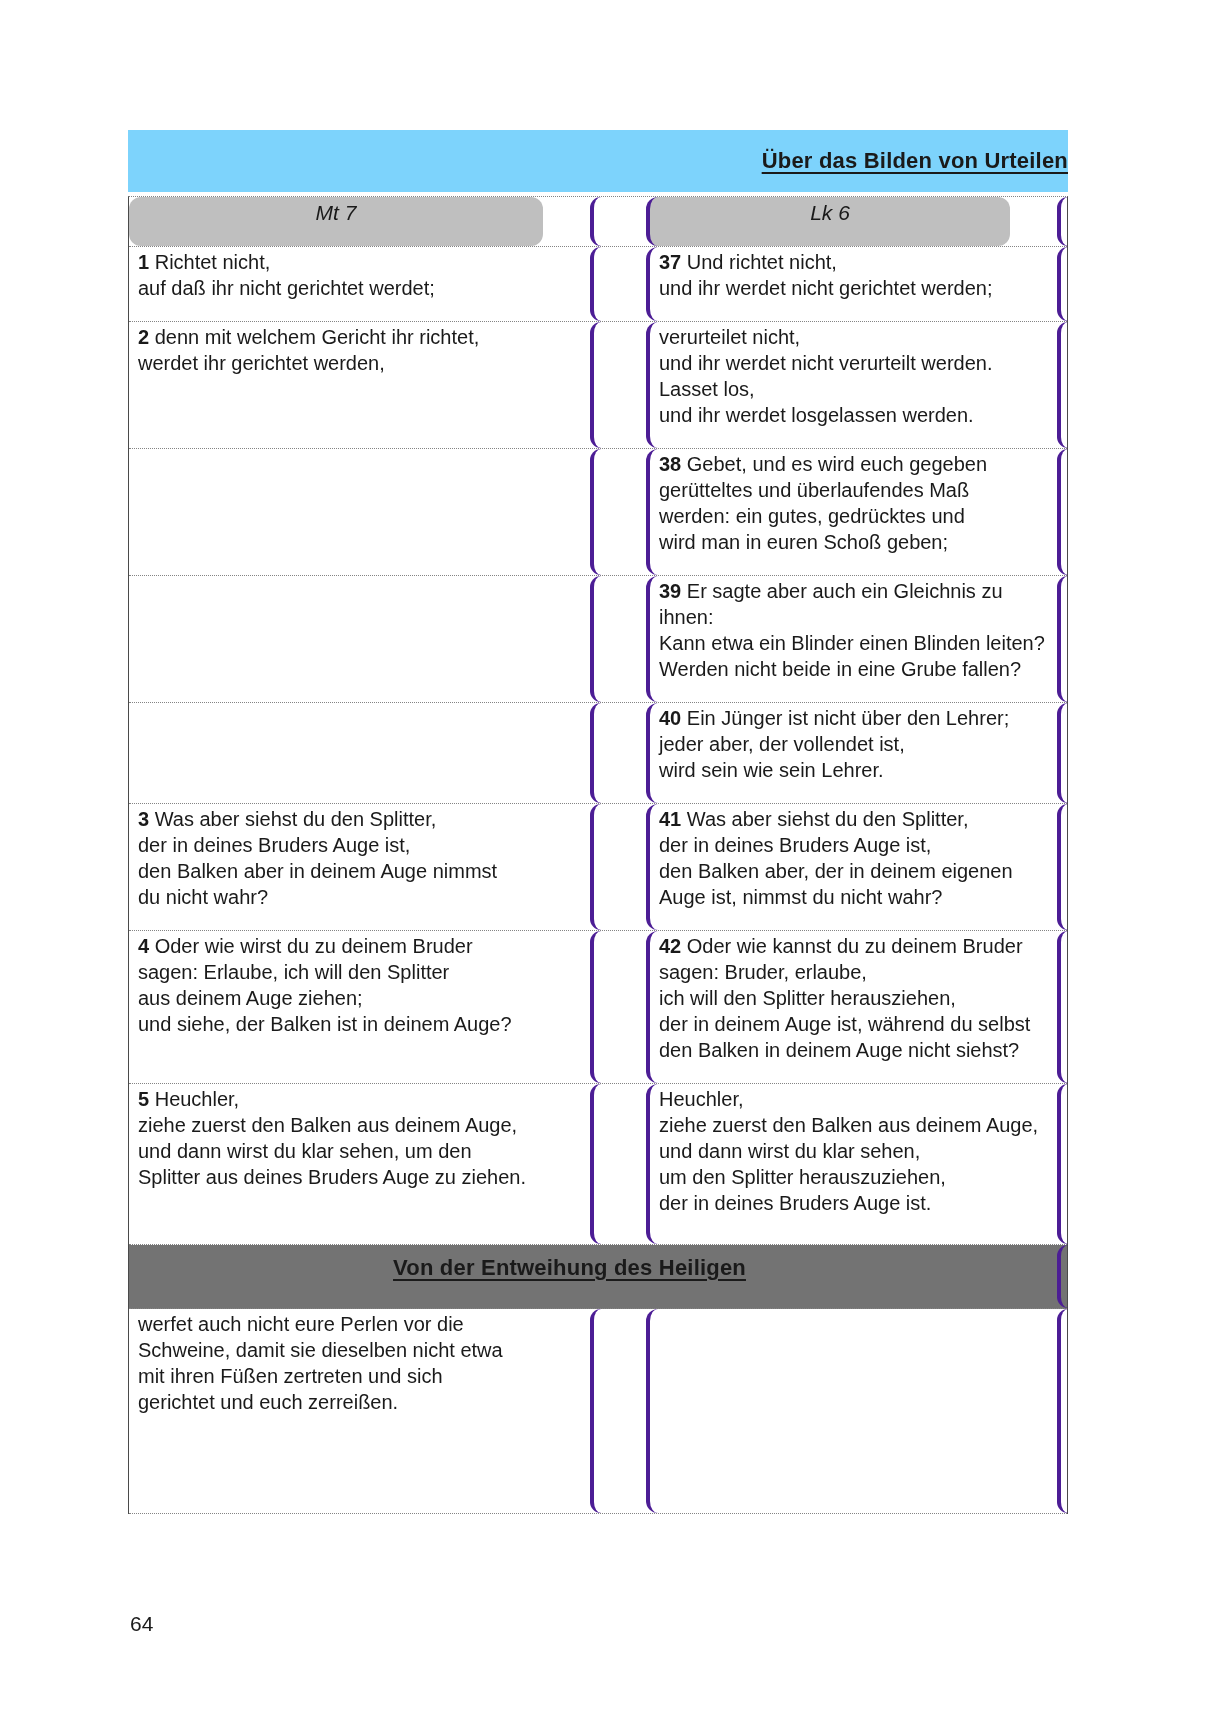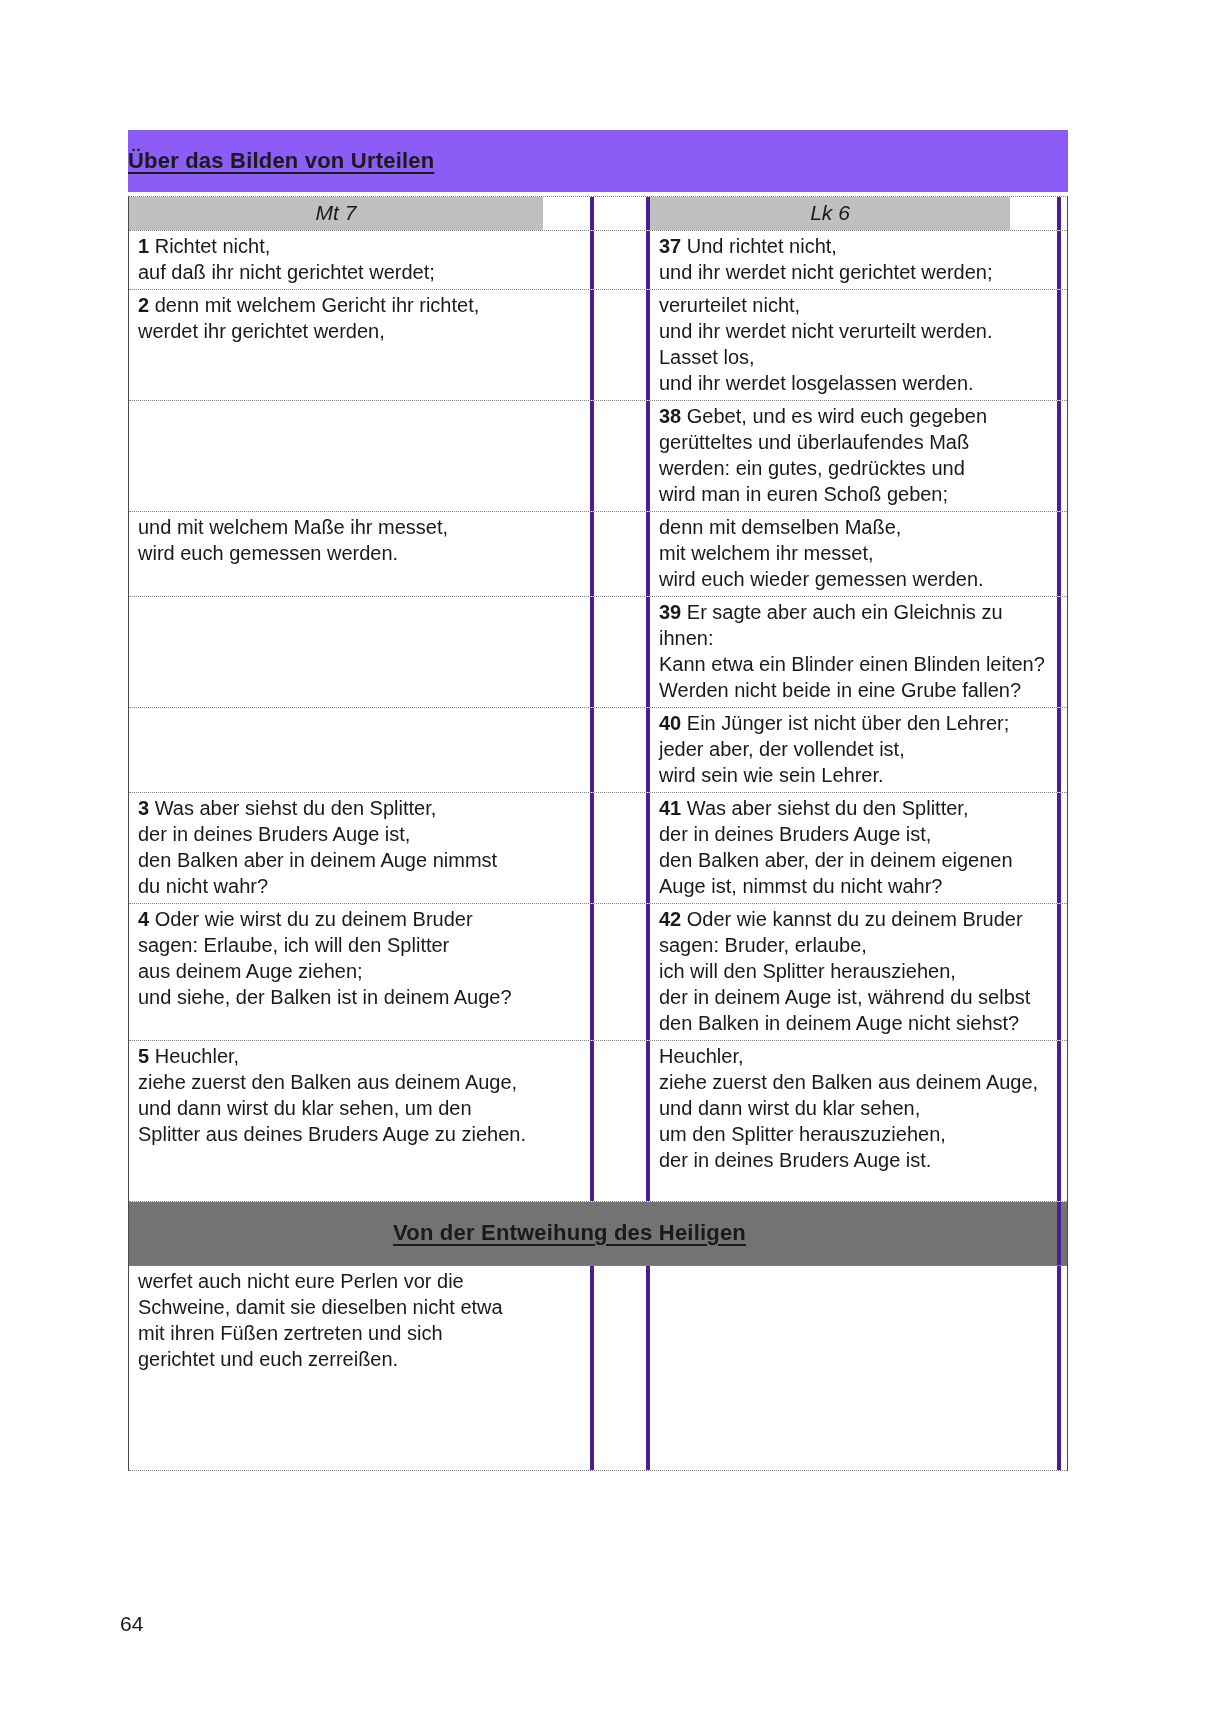--- a/index.html
+++ b/index.html
@@ -17,24 +17,24 @@
   .page {
     position: absolute;
     inset: 0;
   }
   .title-band {
     position: absolute;
     left: 128px;
     top: 130px;
     width: 940px;
     height: 62px;
-    background: #8b5cf6;
+    background: #7dd3fc;
     display: flex;
     align-items: center;
-    justify-content: flex-start;
+    justify-content: flex-end;
   }
   .doc-title {
     font-size: 22px;
     font-weight: bold;
     text-decoration: underline;
     text-decoration-thickness: 2px;
     text-underline-offset: 4px;
     letter-spacing: 0.2px;
   }
   .synopsis-table {
@@ -51,23 +51,24 @@
     display: grid;
     grid-template-columns: 414px 56px 411px 57px;
     border-bottom: 1px dotted #848484;
     box-sizing: border-box;
   }
   .t-row.band-row {
     grid-template-columns: 881px 57px;
   }
   .cell {
     box-sizing: border-box;
-    padding: 2px 9px 4px 9px;
+    padding: 2px 9px 20px 9px;
     font-size: 20px;
     line-height: 26px;
+    border-radius: 12px;
   }
   .cell.c2, .cell.c3, .cell.c4, .cell.band-right {
     border-left: 4px solid #4c1d95;
     margin-left: 47px;
   }
   .header-row {
     min-height: 33px;
   }
   .header-row .head {
     background: #bfbfbf;
@@ -86,21 +87,21 @@
     justify-content: center;
   }
   
   #body1 .t-row:last-child .cell { padding-bottom: 28px; }
   
   #body2 .t-row .cell { padding-bottom: 98px; }
   .line { white-space: nowrap; }
   .v { font-weight: bold; }
   .page-number {
     position: absolute;
-    left: 120px;
+    left: 130px;
     top: 1612px;
     font-size: 21px;
   }
 </style>
 </head>
 <body>
 
 <div class="page">
 
   <div class="title-band">
@@ -148,33 +149,20 @@
           <div class="cell c2"></div>
           <div class="cell c3">
             <div class="line"><b class="v">38</b> Gebet, und es wird euch gegeben</div>
             <div class="line">gerütteltes und überlaufendes Maß</div>
             <div class="line">werden: ein gutes, gedrücktes und</div>
             <div class="line">wird man in euren Schoß geben;</div>
           </div>
           <div class="cell c4"></div>
         </div>
         <div class="t-row">
-          <div class="cell c1">
-            <div class="line">und mit welchem Maße ihr messet,</div>
-            <div class="line">wird euch gemessen werden.</div>
-          </div>
-          <div class="cell c2"></div>
-          <div class="cell c3">
-            <div class="line">denn mit demselben Maße,</div>
-            <div class="line">mit welchem ihr messet,</div>
-            <div class="line">wird euch wieder gemessen werden.</div>
-          </div>
-          <div class="cell c4"></div>
-        </div>
-        <div class="t-row">
           <div class="cell c1"></div>
           <div class="cell c2"></div>
           <div class="cell c3">
             <div class="line"><b class="v">39</b> Er sagte aber auch ein Gleichnis zu</div>
             <div class="line">ihnen:</div>
             <div class="line">Kann etwa ein Blinder einen Blinden leiten?</div>
             <div class="line">Werden nicht beide in eine Grube fallen?</div>
           </div>
           <div class="cell c4"></div>
         </div>

